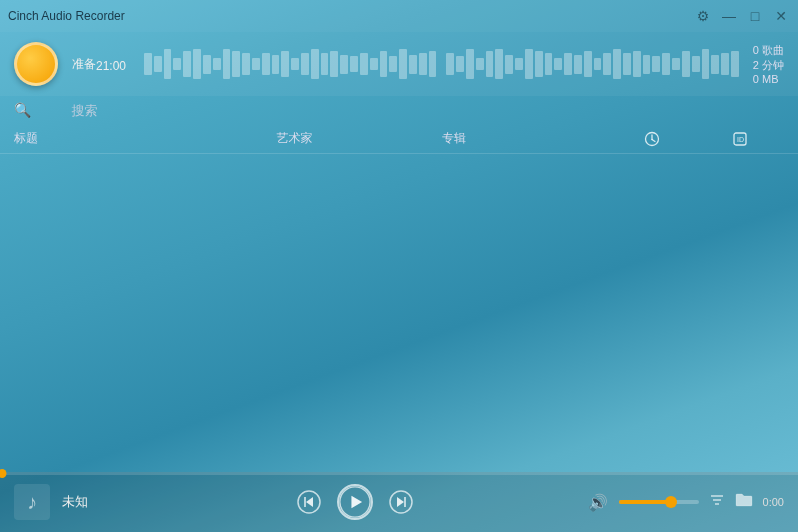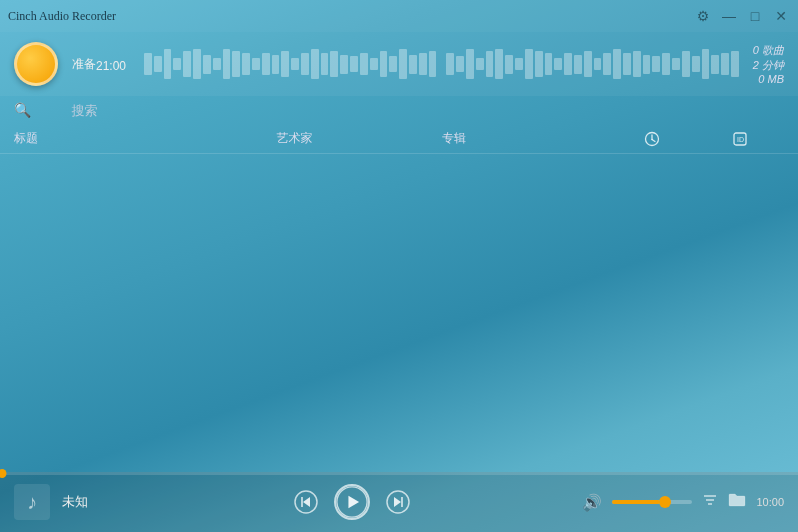--- a/index.html
+++ b/index.html
@@ -23,21 +23,20 @@
     }
     .title-bar-left {
       display: flex;
       align-items: center;
       gap: 6px;
     }
     .title-text {
       font-size: 12px;
       color: #1a3a4a;
       font-weight: 500;
-      font-family: Liberation Serif, serif;
     }
     .title-bar-controls {
       display: flex;
       align-items: center;
       gap: 8px;
     }
     .title-btn {
       width: 18px;
       height: 18px;
       display: flex;
@@ -97,26 +96,25 @@
       align-items: center;
     }
     .waveform-bar {
       flex: 1;
       background: rgba(255,255,255,0.35);
       border-radius: 1px;
     }
     .stats-area {
       display: flex;
       flex-direction: column;
-      align-items: flex-end;
+      align-items: flex-start;
       font-size: 11px;
       color: #dde;
       white-space: nowrap;
       flex-shrink: 0;
-      font-style: italic;
     }
 
     
     .search-bar {
       display: flex;
       align-items: center;
       padding: 6px 14px;
       gap: 6px;
     }
     .search-icon {
@@ -479,15 +477,15 @@
         <line x1="2" y1="4" x2="14" y2="4" stroke="rgba(255,255,255,0.8)" stroke-width="1.3"></line>
         <line x1="4" y1="8" x2="12" y2="8" stroke="rgba(255,255,255,0.8)" stroke-width="1.3"></line>
         <line x1="6" y1="12" x2="10" y2="12" stroke="rgba(255,255,255,0.8)" stroke-width="1.3"></line>
       </svg>
     </span>
     <span class="folder-icon">
       <svg width="18" height="16" viewBox="0 0 18 16" fill="none">
         <path d="M1 3 L1 13 Q1 14 2 14 L16 14 Q17 14 17 13 L17 5 Q17 4 16 4 L9 4 L7 2 L2 2 Q1 2 1 3Z" fill="rgba(255,255,255,0.65)" stroke="rgba(255,255,255,0.4)" stroke-width="0.5"></path>
       </svg>
     </span>
-    <span class="player-time">10:00</span>
+    <span class="player-time">0:00</span>
   </div>
 </div>
 
 </body></html>

